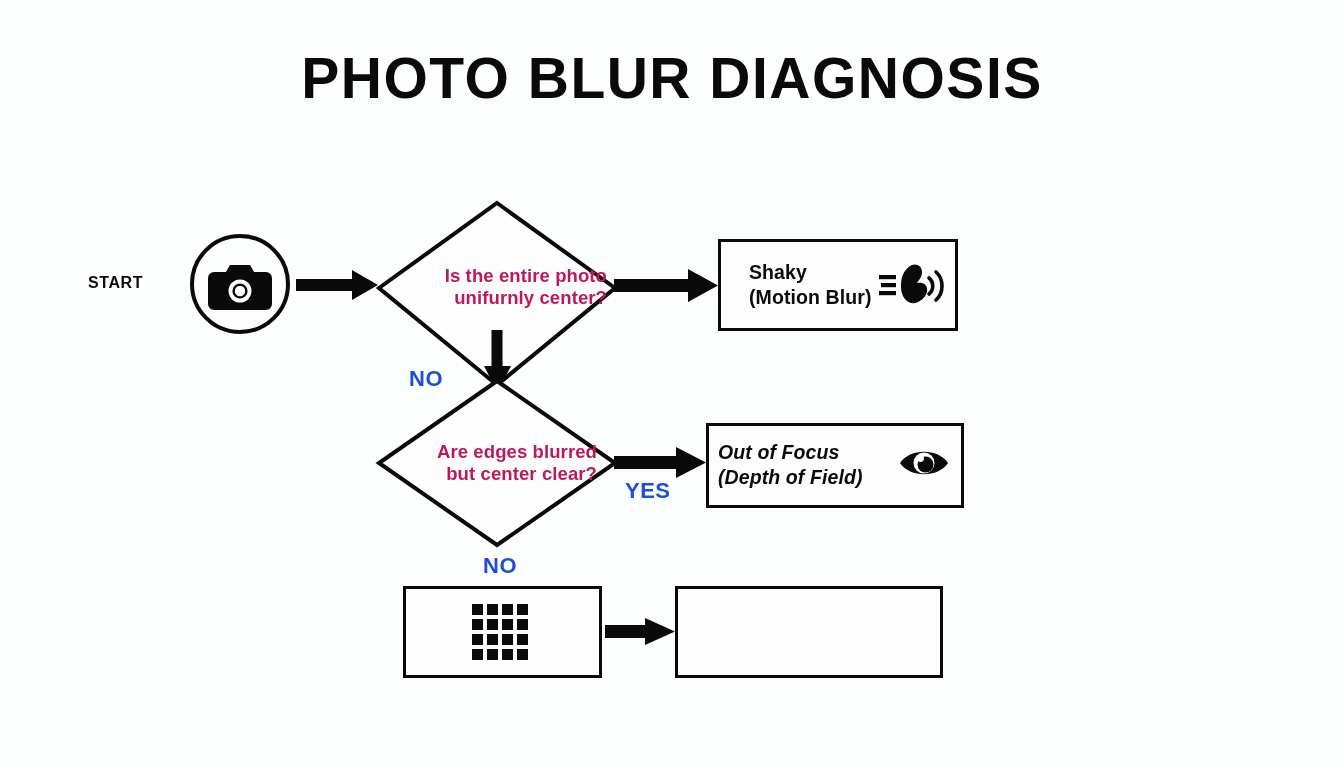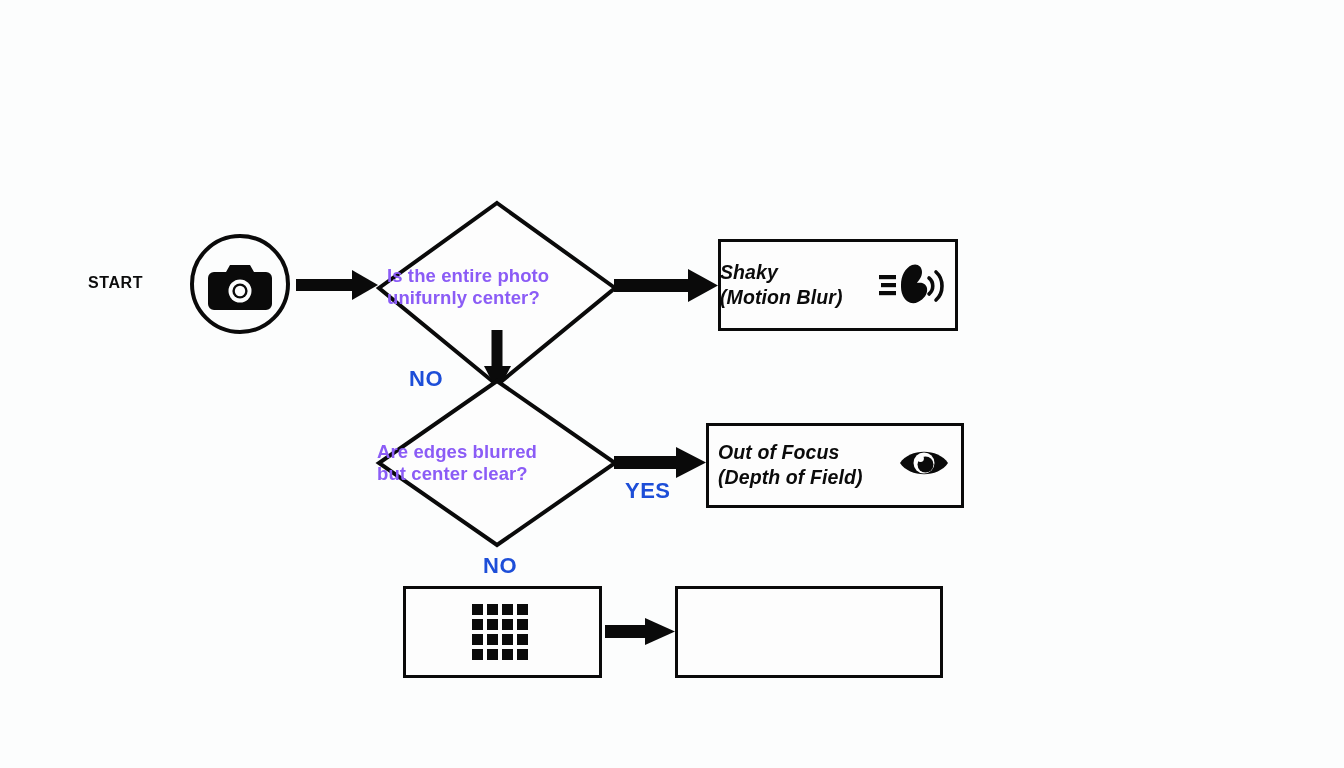--- a/index.html
+++ b/index.html
@@ -52,24 +52,24 @@
     border-radius: 50%;
     box-sizing: border-box;
     background: #fcfdfd;
   }
   #camera-icon {
     left: 208px; top: 262px;
     width: 64px; height: 50px;
   }
   .diamond-text {
     position: absolute;
-    text-align: left;
+    text-align: right;
     font-size: 18.5px;
     font-weight: 700;
-    color: #8b5cf6;
+    color: #be185d;
     line-height: 1.2;
     letter-spacing: 0.1px;
   }
 
   
   .flowbox {
     border: 3.5px solid #0a0a0a;
     background: #fdfdfd;
     box-sizing: border-box;
   }
@@ -104,20 +104,21 @@
     display: block;
     width: 11px; height: 11px;
     background: #0a0a0a;
   }
 </style>
 </head>
 <body>
 
 <div id="canvas">
 
+  <div class="abs" id="title">PHOTO BLUR DIAGNOSIS</div>
 
   <div class="abs" id="start-label">START</div>
 
   <div class="abs" id="start-circle"></div>
   <div class="abs" id="camera-icon">
     <svg viewBox="0 0 64 50" width="64" height="50" aria-hidden="true">
       <path d="M22 3 h20 l4 7 h12 a6 6 0 0 1 6 6 v26 a6 6 0 0 1 -6 6 h-52 a6 6 0 0 1 -6 -6 v-26 a6 6 0 0 1 6 -6 h12 z" fill="#0a0a0a"></path>
       <circle cx="32" cy="29" r="11.5" fill="#fcfdfd"></circle>
       <circle cx="32" cy="29" r="7.6" fill="#0a0a0a"></circle>
       <circle cx="32" cy="29" r="5.2" fill="#fcfdfd"></circle>
@@ -166,21 +167,21 @@
     <div>but center clear?</div>
   </div>
 
   <div class="abs edge-label" style="left:409px; top:366px;">NO</div>
 
   <div class="abs edge-label" style="left:625px; top:478px;">YES</div>
 
   <div class="abs edge-label" style="left:483px; top:553px;">NO</div>
 
   <div class="abs flowbox" style="left:718px; top:239px; width:240px; height:92px;"></div>
-  <div class="box-text" style="left:720px; top:260px; width:150px;font-style:italic;">
+  <div class="box-text" style="left:749px; top:260px; width:150px;">
     <div>Shaky</div>
     <div class="sub">(Motion Blur)</div>
   </div>
   <div class="abs" style="left:879px; top:258px; width:66px; height:52px;">
     <svg viewBox="0 0 66 52" width="66" height="52" aria-hidden="true">
       <rect x="0" y="17" width="17" height="4.2" fill="#0a0a0a"></rect>
       <rect x="2" y="25" width="15" height="4.2" fill="#0a0a0a"></rect>
       <rect x="0" y="33" width="17" height="4.2" fill="#0a0a0a"></rect>
       <path d="M22 27 C22 18 26 10 33 7 C38 5 43 8 43 14 C43 19 40 22 38 25 C42 24 47 25 48 30 C49 36 45 41 39 44 C33 47 27 44 24 38 C22 34 22 30 22 27 Z" fill="#0a0a0a"></path>
       <path d="M50 20 C55 24 55 32 50 36" stroke="#0a0a0a" stroke-width="3.6" fill="none" stroke-linecap="round"></path>

